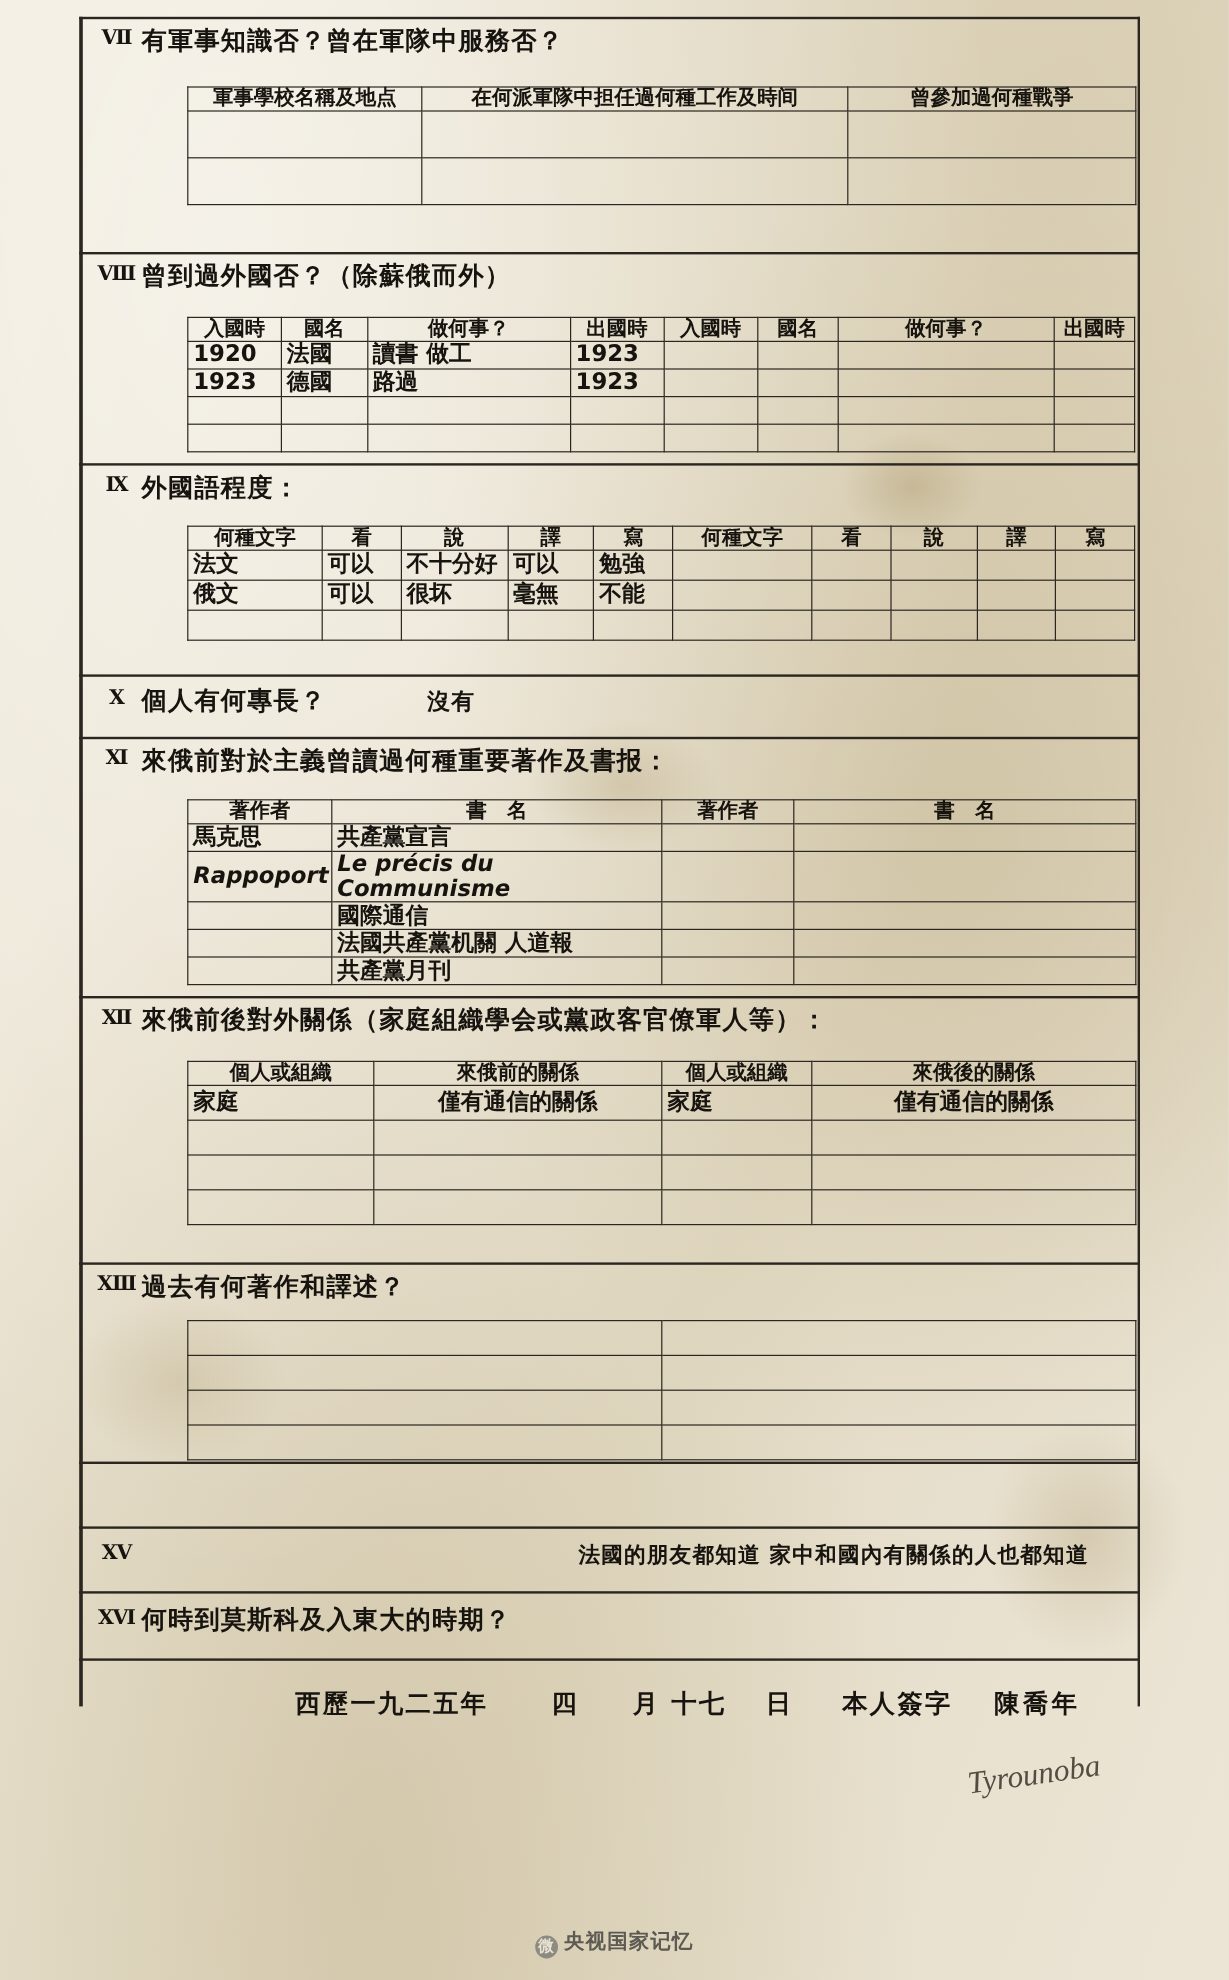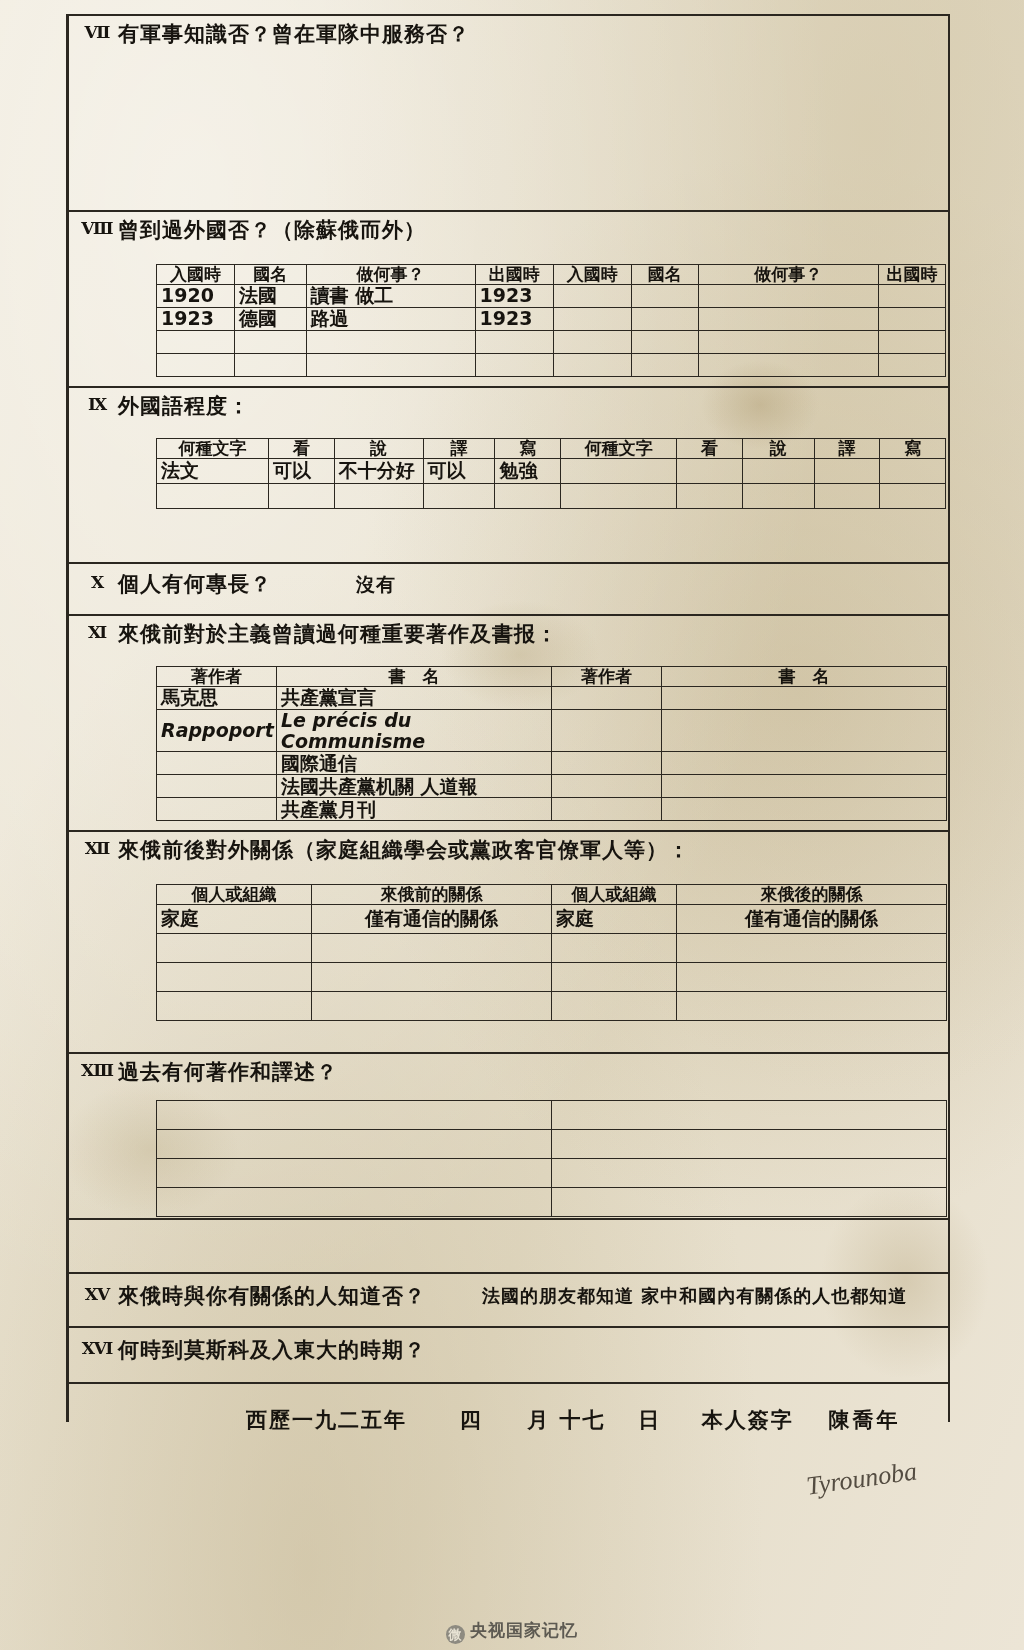--- a/index.html
+++ b/index.html
@@ -75,21 +75,21 @@
     white-space:nowrap;
   }
   .sig-scribble{
     position:absolute;left:740px;top:1450px;
     font-family:"Liberation Serif","DejaVu Serif",serif;
     font-style:italic;font-size:26px;color:#3a3228;
     transform:rotate(-8deg);
     opacity:.85;
   }
   .watermark{
-    position:absolute;left:0;right:0;bottom:6px;
+    position:absolute;left:0;right:0;bottom:18px;
     text-align:center;
     color:#5d5a52;
     font-size:17px;font-weight:700;
     letter-spacing:1px;
   }
   .wb-logo{
     display:inline-block;width:19px;height:19px;border-radius:50%;
     background:#8d8a80;color:#e8e3d4;font-size:13px;line-height:19px;
     text-align:center;vertical-align:-3px;margin-right:5px;font-weight:700;
   }
@@ -103,20 +103,44 @@
 <div class="stain" style="left:60px;top:1080px;width:180px;height:140px;background:radial-gradient(ellipse,rgba(184,168,128,.32),rgba(184,168,128,0) 70%);"></div>
 <div class="stain" style="left:820px;top:1180px;width:170px;height:200px;background:radial-gradient(ellipse,rgba(178,160,118,.35),rgba(178,160,118,0) 70%);"></div>
 
 <div class="doc">
   <div class="frame"></div>
 
   <div class="hline" style="top:0px;"></div>
   <div class="sec" style="top:6px;height:190px;">
     <div class="num">Ⅶ</div>
     <div class="q">有軍事知識否？曾在軍隊中服務否？</div>
+    <table class="grid" style="left:90px;top:52px;width:790px;">
+      <colgroup>
+          <col style="width:195px">
+          <col style="width:355px">
+          <col style="width:240px">
+        </colgroup>
+      <tbody>
+          <tr>
+        <th>軍事學校名稱及地点</th>
+        <th>在何派軍隊中担任過何種工作及時间</th>
+        <th>曾參加過何種戰爭</th>
+      </tr>
+      <tr>
+            <td style="height:38px"></td>
+            <td></td>
+            <td></td>
+          </tr>
+      <tr>
+            <td style="height:38px"></td>
+            <td></td>
+            <td></td>
+          </tr>
+    </tbody>
+      </table>
   </div>
 
   <div class="hline" style="top:196px;"></div>
   <div class="sec" style="top:202px;height:170px;">
     <div class="num">Ⅷ</div>
     <div class="q">曾到過外國否？（除蘇俄而外）</div>
     <table class="grid" style="left:90px;top:48px;width:790px;">
       <colgroup>
           <col style="width:72px">
           <col style="width:66px">
@@ -218,20 +242,32 @@
         <td class="hw">不十分好</td>
         <td class="hw">可以</td>
         <td class="hw">勉強</td>
         <td></td>
         <td></td>
         <td></td>
         <td></td>
         <td></td>
       </tr>
       <tr>
+        <td class="hw" style="height:24px">俄文</td>
+        <td class="hw">可以</td>
+        <td class="hw">很坏</td>
+        <td class="hw">毫無</td>
+        <td class="hw">不能</td>
+        <td></td>
+        <td></td>
+        <td></td>
+        <td></td>
+        <td></td>
+      </tr>
+      <tr>
         <td style="height:24px"></td>
         <td></td>
         <td></td>
         <td></td>
         <td></td>
         <td></td>
         <td></td>
         <td></td>
         <td></td>
         <td></td>
@@ -373,21 +409,20 @@
           </tr>
     </tbody>
       </table>
   </div>
 
   <div class="hline" style="top:1204px;"></div>
 
   <div class="hline" style="top:1258px;"></div>
   <div class="sec" style="top:1268px;height:46px;">
     <div class="num">ⅩⅤ</div>
-    <div class="q">來俄時與你有關係的人知道否？</div>
     <div class="q ans" style="left:416px;top:2px;font-size:18px;">法國的朋友都知道 家中和國內有關係的人也都知道</div>
   </div>
 
   <div class="hline" style="top:1312px;"></div>
   <div class="sec" style="top:1322px;height:46px;">
     <div class="num">ⅩⅥ</div>
     <div class="q">何時到莫斯科及入東大的時期？</div>
   </div>
 
   <div class="hline" style="top:1368px;"></div>

